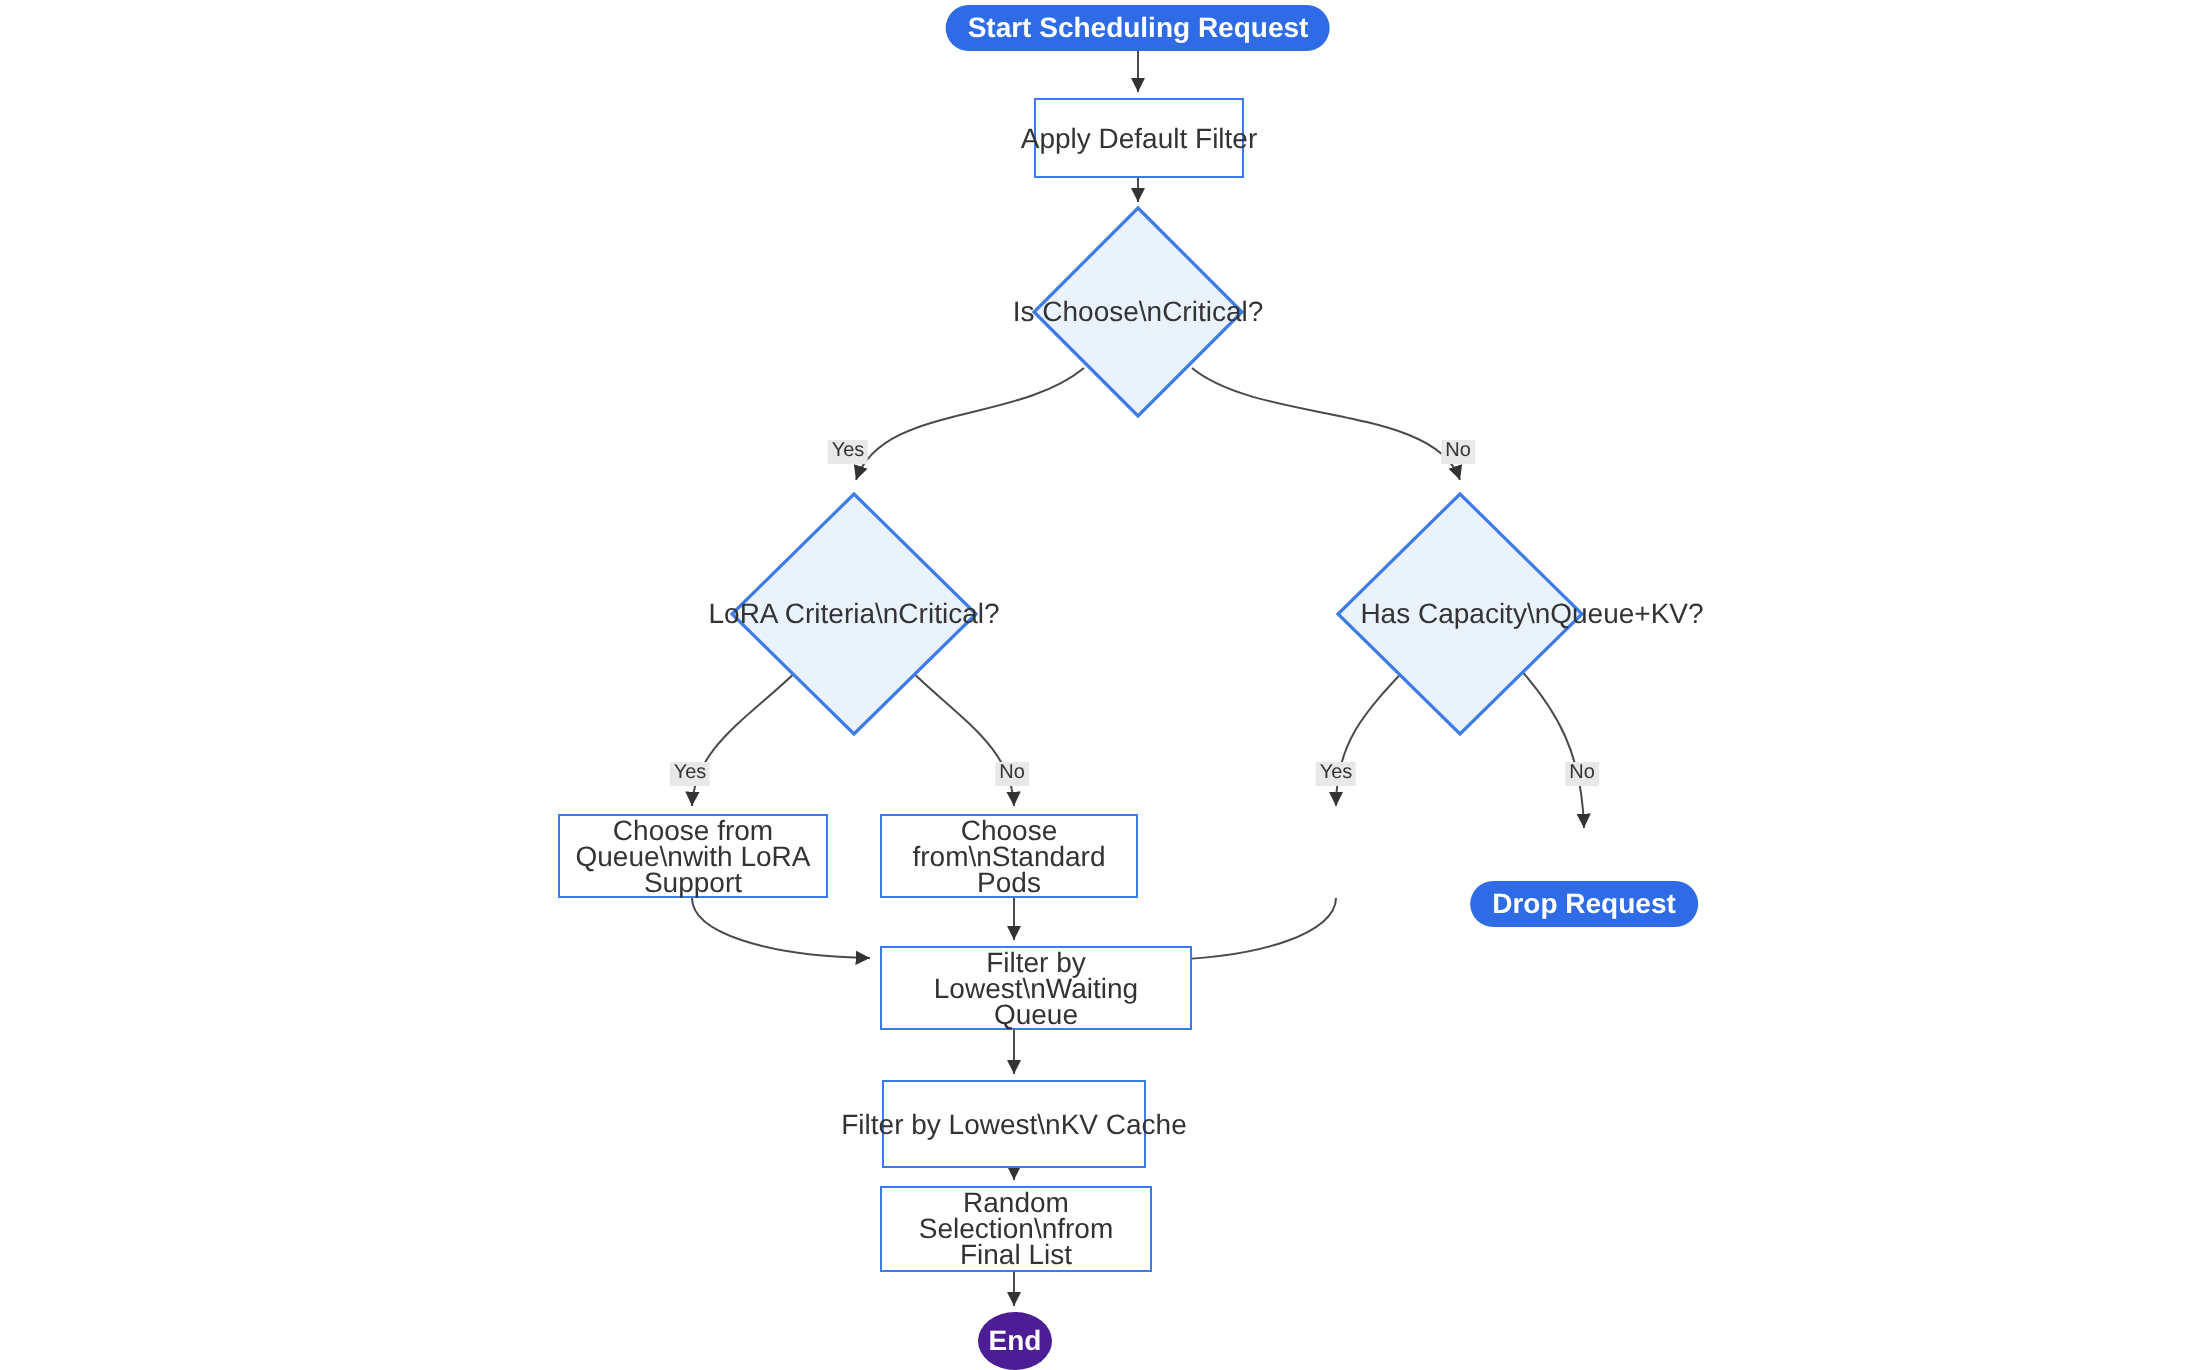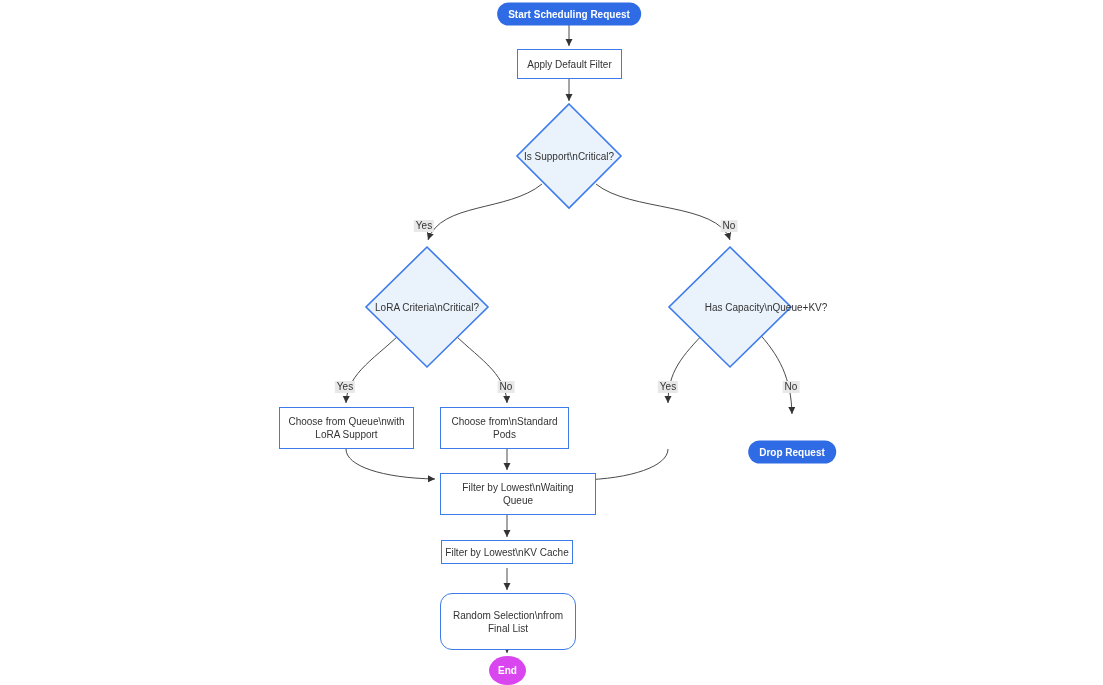--- a/index.html
+++ b/index.html
@@ -5,29 +5,29 @@
   html,body{margin:0;padding:0;background:#ffffff;}
   #canvas{
     position:relative;width:1103px;height:685px;background:#ffffff;overflow:hidden;
     font-family:"Liberation Sans","DejaVu Sans",sans-serif;color:#333333;
   }
   #edge-layer{position:absolute;left:0;top:0;width:1103px;height:685px;}
   .edge{stroke:#4a4a4a;stroke-width:1;fill:none;}
   .diamond{fill:#eaf2fc;stroke:#3d7bea;stroke-width:1.6;}
   .node{
     position:absolute;box-sizing:border-box;display:flex;align-items:center;justify-content:center;
-    text-align:center;font-size:10px;line-height:13px;color:#333333;
+    text-align:center;font-size:14px;line-height:13px;color:#333333;
   }
   .rect-node{background:#ffffff;border:1.4px solid #3d7bea;padding:2px 6px;}
   .pill-node{
     background:#2e6be4;color:#ffffff;font-weight:bold;white-space:nowrap;
     border-radius:12px;padding:5px 11px;transform:translate(-50%,-50%);
   }
   .circle-node{
-    background:#d946ef;color:#ffffff;font-weight:bold;border-radius:50%;
+    background:#4c1d95;color:#ffffff;font-weight:bold;border-radius:50%;
   }
   .diamond-label{background:transparent;white-space:nowrap;transform:translate(-50%,-50%);}
   .nowrap{white-space:nowrap;}
   .edge-label{
     position:absolute;transform:translate(-50%,-50%);background:#e8e8e8;color:#333333;
     font-size:10px;line-height:12px;padding:0 2px;white-space:nowrap;text-align:right;
   }
 </style>
 </head>
 <body>
@@ -56,40 +56,40 @@
     <path class="edge" d="M507,568 L507,590" marker-end="url(#arrow)"></path>
     <path class="edge" d="M507,636 L507,653" marker-end="url(#arrow)"></path>
 
     <polygon class="diamond" points="569,104 621,156 569,208 517,156"></polygon>
     <polygon class="diamond" points="427,247 488,307 427,367 366,307"></polygon>
     <polygon class="diamond" points="730,247 791,307 730,367 669,307"></polygon>
   </svg>
 
   <div class="node pill-node" style="left:569px;top:14px;">Start Scheduling Request</div>
 
-  <div class="node rect-node nowrap" style="left:517px;top:49px;width:105px;height:30px;">Apply Default Filter</div>
+  <div class="node rect-node nowrap" style="left:517px;top:49px;width:105px;height:40px;">Apply Default Filter</div>
 
-  <div class="node diamond-label" style="left:569px;top:156px;">Is Support\nCritical?</div>
+  <div class="node diamond-label" style="left:569px;top:156px;">Is Choose\nCritical?</div>
 
   <div class="node diamond-label" style="left:427px;top:307px;">LoRA Criteria\nCritical?</div>
 
   <div class="node diamond-label" style="left:730px;top:307px;margin-left:36px;">Has Capacity\nQueue+KV?</div>
 
   <div class="node rect-node" style="left:279px;top:407px;width:135px;height:42px;">Choose from Queue\nwith LoRA Support</div>
 
   <div class="node rect-node" style="left:440px;top:407px;width:129px;height:42px;">Choose from\nStandard Pods</div>
 
 
   <div class="node pill-node" style="left:792px;top:452px;">Drop Request</div>
 
   <div class="node rect-node" style="left:440px;top:473px;width:156px;height:42px;">Filter by Lowest\nWaiting Queue</div>
 
-  <div class="node rect-node nowrap" style="left:441px;top:540px;width:132px;height:24px;">Filter by Lowest\nKV Cache</div>
+  <div class="node rect-node nowrap" style="left:441px;top:540px;width:132px;height:44px;">Filter by Lowest\nKV Cache</div>
 
-  <div class="node rect-node" style="left:440px;top:593px;width:136px;height:57px;border-radius:12px;">Random Selection\nfrom Final List</div>
+  <div class="node rect-node" style="left:440px;top:593px;width:136px;height:43px;">Random Selection\nfrom Final List</div>
 
   <div class="node circle-node" style="left:489px;top:656px;width:37px;height:29px;">End</div>
 
   <div class="edge-label" style="left:424px;top:226px;">Yes</div>
   <div class="edge-label" style="left:729px;top:226px;">No</div>
   <div class="edge-label" style="left:345px;top:387px;">Yes</div>
   <div class="edge-label" style="left:506px;top:387px;">No</div>
   <div class="edge-label" style="left:668px;top:387px;">Yes</div>
   <div class="edge-label" style="left:791px;top:387px;">No</div>
 

